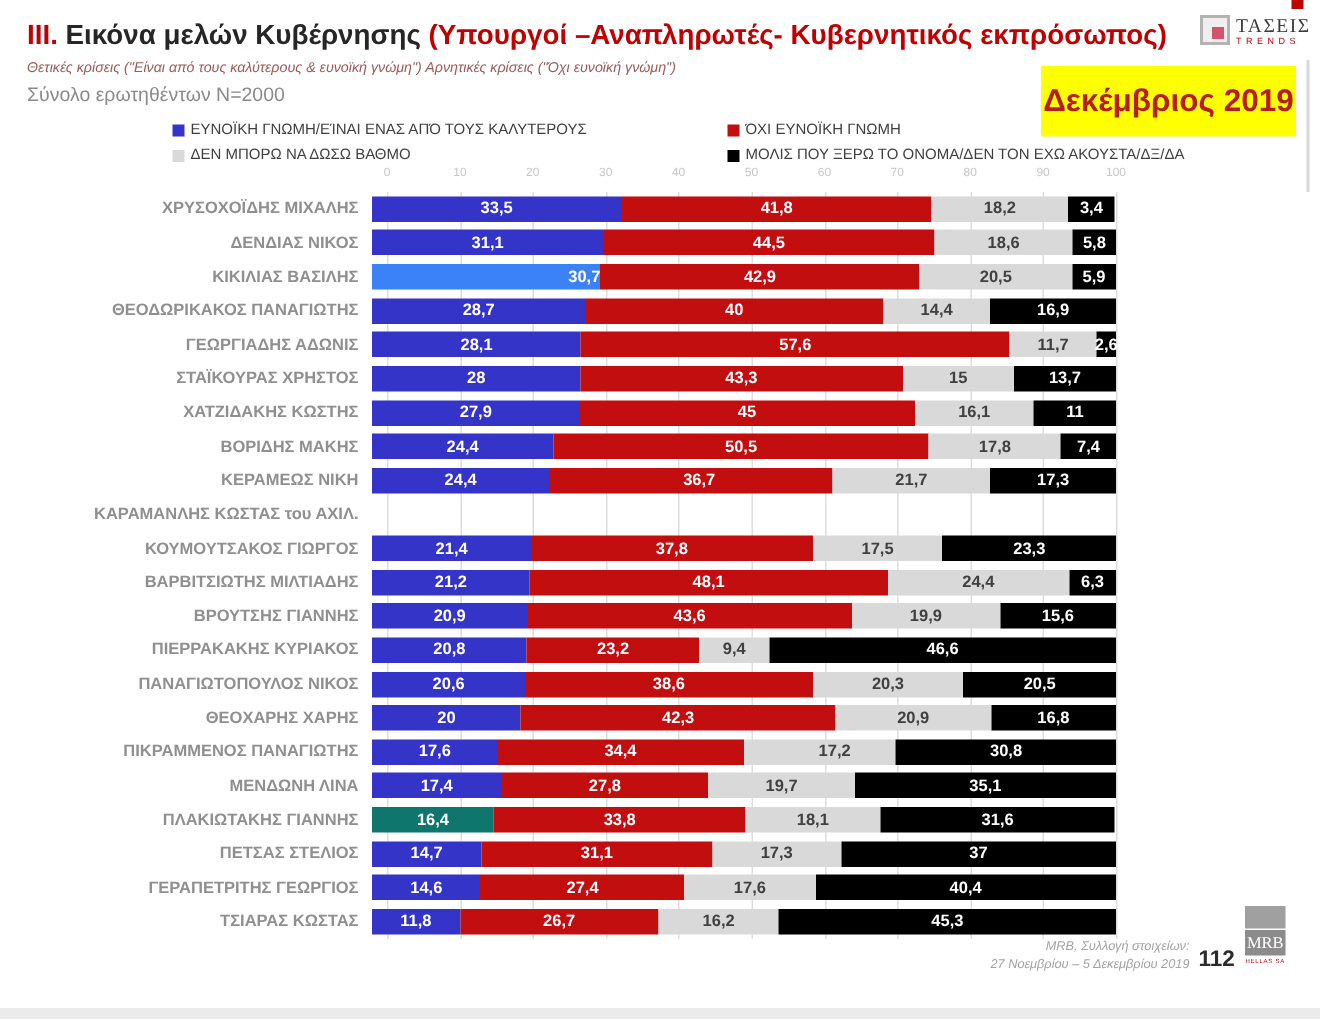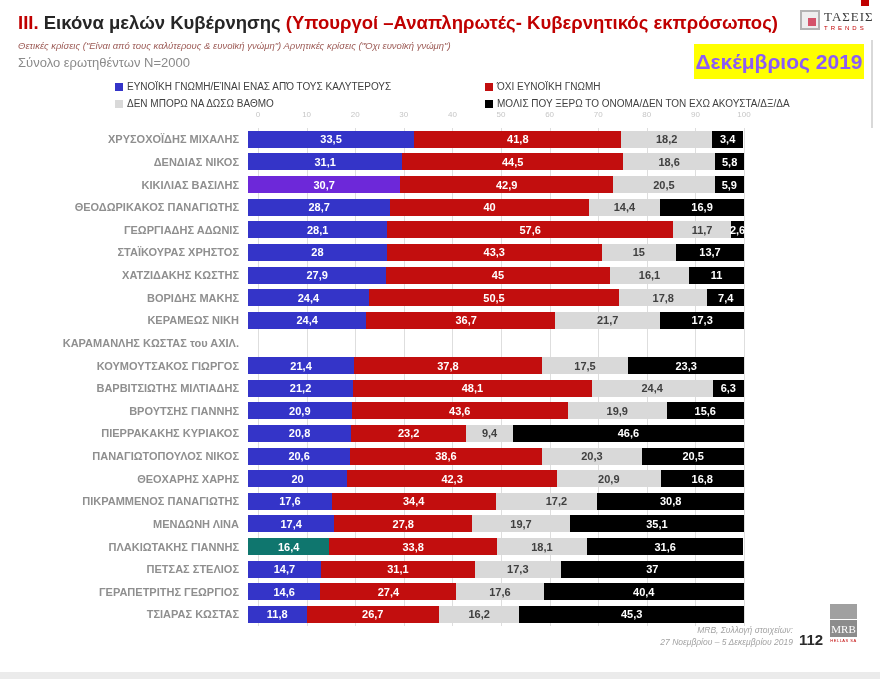--- a/index.html
+++ b/index.html
@@ -9,22 +9,22 @@
     -webkit-font-smoothing:antialiased;
   }
   
   .title{position:absolute;left:18px;top:12px;font-size:18.5px;font-weight:bold;white-space:nowrap;}
   .title .t-prefix{color:#c00000;}
   .title .t-main{color:#262626;}
   .title .t-paren{color:#c00000;}
   .subtitle{position:absolute;left:18px;top:40px;font-size:9.5px;font-style:italic;color:#9c5a55;white-space:nowrap;}
   .sample{position:absolute;left:18px;top:55px;font-size:13px;color:#8a8a8a;}
   .date-badge{
-    position:absolute;left:694px;top:44px;width:170px;height:35px;
-    background:#ffff00;color:#8b5cf6;font-size:21px;font-weight:bold;
+    position:absolute;left:694px;top:44px;width:170px;height:47px;
+    background:#ffff00;color:#b91c1c;font-size:21px;font-weight:bold;
     display:flex;align-items:center;justify-content:center;white-space:nowrap;
   }
   
   .taseis{position:absolute;left:800px;top:10px;display:flex;gap:4px;align-items:flex-start;}
   .taseis-icon{width:20px;height:20px;border:2px solid #b3b3b3;position:relative;box-sizing:border-box;background:#eee;}
   .taseis-icon .inner{position:absolute;right:2px;bottom:2px;width:8px;height:8px;background:#d4536a;}
   .taseis-text{display:flex;flex-direction:column;line-height:1;}
   .taseis-name{font-family:"Liberation Serif",serif;font-size:13px;color:#3a3a3a;letter-spacing:1px;}
   .taseis-sub{font-size:6px;color:#c00000;letter-spacing:3px;margin-top:2px;}
   
@@ -164,21 +164,21 @@
           <span>18,6</span>
         </div>
         <div class="bar-seg dark" style="width: 5.8%; background: rgb(0, 0, 0);">
           <span>5,8</span>
         </div>
       </div>
     </div>
     <div class="chart-row">
       <span class="cat-label">ΚΙΚΙΛΙΑΣ ΒΑΣΙΛΗΣ</span>
       <div class="bar-group">
-        <div class="bar-seg dark" style="width: 30.7%; background: #6d28d9;">
+        <div class="bar-seg dark" style="width: 30.7%; background: #3b82f6; justify-content: flex-end;">
           <span>30,7</span>
         </div>
         <div class="bar-seg dark" style="width: 42.9%; background: rgb(194, 14, 14);">
           <span>42,9</span>
         </div>
         <div class="bar-seg light" style="width: 20.5%; background: rgb(217, 217, 217);">
           <span>20,5</span>
         </div>
         <div class="bar-seg dark" style="width: 5.9%; background: rgb(0, 0, 0);">
           <span>5,9</span>

